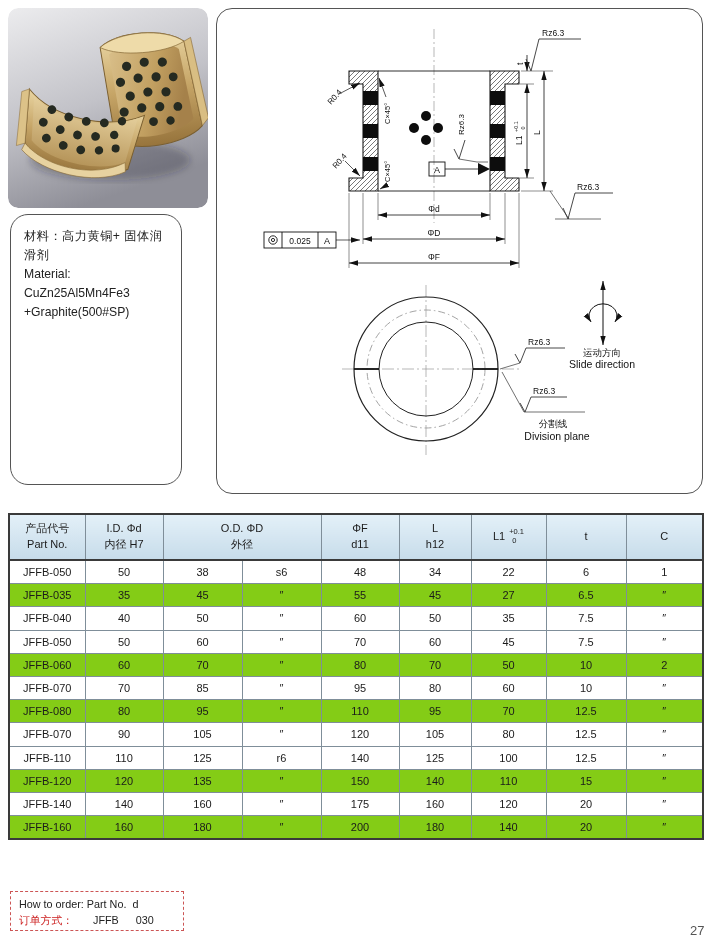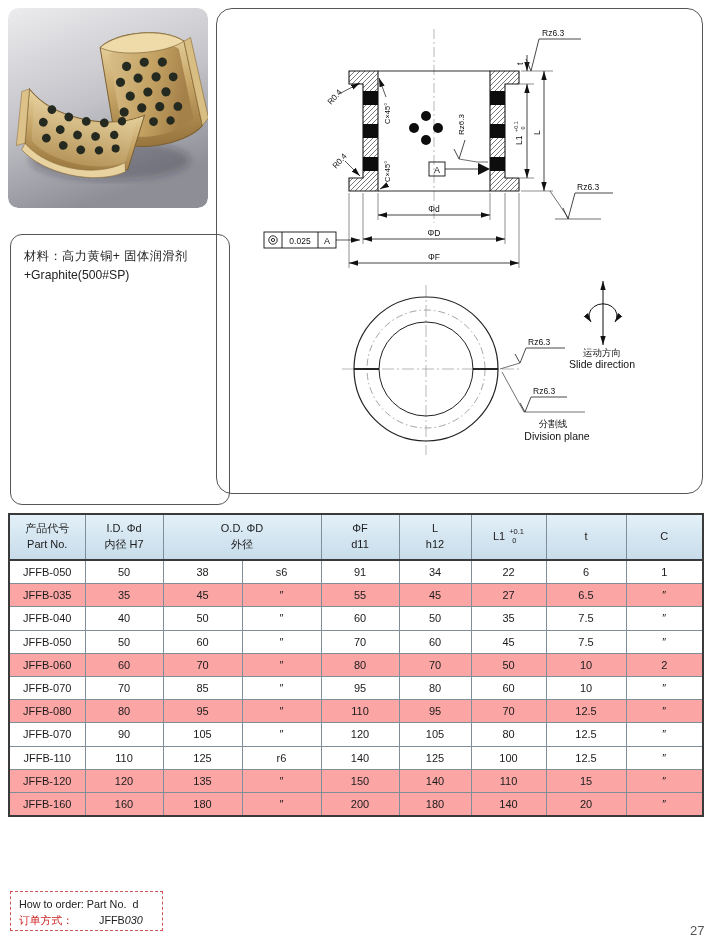--- a/index.html
+++ b/index.html
@@ -8,22 +8,22 @@
     background:#ffffff;color:#1c1c1c;
     font-family:"Liberation Sans","DejaVu Sans",sans-serif;
   }
   
   .photo{
     position:absolute;left:8px;top:8px;width:200px;height:200px;
     border-radius:10px;overflow:hidden;
   }
   
   .material-box{
-    position:absolute;left:10px;top:234px;width:220px;height:271px;
-    border:1.2px solid #555;border-radius:12px;box-sizing:border-box;
+    position:absolute;left:10px;top:214px;width:172px;height:271px;
+    border:1.2px solid #555;border-radius:18px;box-sizing:border-box;
     padding:12px 12px 0 13px;font-size:12.2px;line-height:1.55;color:#222;
   }
   .material-box .zh{letter-spacing:0.5px;}
   
   .drawing-panel{
     position:absolute;left:216px;top:8px;width:487px;height:486px;
     border:1.2px solid #555;border-radius:16px;box-sizing:border-box;
     overflow:hidden;
   }
   .drawing-panel svg{position:absolute;left:0;top:0;}
@@ -36,36 +36,36 @@
   .parts-table th,.parts-table td{
     border:1px solid #7f8e99;text-align:center;vertical-align:middle;
     padding:0 2px;height:22.2px;overflow:hidden;white-space:nowrap;
   }
   .parts-table thead th{
     height:44px;font-weight:normal;
     background:linear-gradient(#e3f0f8,#c7dcea);
     border-bottom:2px solid #3a3a3a;font-size:11px;line-height:1.45;
   }
   .parts-table{border:2px solid #3a3a3a;}
-  .parts-table tbody tr.alt{background:#fca5a5;}
+  .parts-table tbody tr.alt{background:#84cc16;}
   .l1wrap{display:flex;align-items:center;justify-content:center;}
   .tolstack{display:inline-flex;flex-direction:column;margin-left:4px;
     font-size:7.5px;line-height:1.15;text-align:left;}
   .tolstack span:last-child{padding-left:3px;}
   
   .order-box{
-    position:absolute;left:10px;top:891px;width:153px;height:40px;
+    position:absolute;left:10px;top:891px;width:174px;height:40px;
     border:1px dashed #cc5555;box-sizing:border-box;
     padding:4px 0 0 8px;font-size:10.8px;line-height:1.5;color:#222;
   }
   .order-box .l1{white-space:pre;}
   .order-box .l2{display:flex;}
   .order-box .red{color:#cc2222;}
-  .order-box .part{margin-left:26px;}
-  .order-box .num{font-style:italic;}
+  .order-box .part{margin-left:20px;}
+  .order-box .num{margin-left:17px;}
   
   .page-num{position:absolute;left:690px;top:923px;font-size:13px;color:#555;}
 </style>
 </head>
 <body>
 
 <div class="photo">
   <svg width="200" height="200" viewBox="0 0 200 200">
     <defs>
       <linearGradient id="bgGrad" x1="0" y1="0" x2="0.35" y2="1">
@@ -141,20 +141,21 @@
           <circle cx="76" cy="142" r="4.4"></circle>
           <circle cx="94" cy="139" r="4.2"></circle>
           <circle cx="110" cy="134" r="4"></circle>
       </g>
     </g>
   </svg>
 </div>
 
 <div class="material-box">
   <div class="zh">材料：高力黄铜+ 固体润滑剂</div>
+  <div>Material: CuZn25Al5Mn4Fe3</div>
   <div>+Graphite(500#SP)</div>
 </div>
 
 <div class="drawing-panel">
 <svg width="487" height="486" viewBox="0 0 487 486" font-family="&quot;Liberation Sans&quot;,&quot;DejaVu Sans&quot;,sans-serif" fill="#111">
   <defs>
     <marker id="ae" viewBox="0 0 10 6" refX="10" refY="3" markerWidth="9" markerHeight="6" markerUnits="userSpaceOnUse" orient="auto">
       <path d="M0,0 L10,3 L0,6 Z" fill="#111"></path>
     </marker>
     <marker id="as" viewBox="0 0 10 6" refX="10" refY="3" markerWidth="9" markerHeight="6" markerUnits="userSpaceOnUse" orient="auto-start-reverse">
@@ -358,21 +359,21 @@
       <th>t</th>
       <th>C</th>
     </tr>
   </thead>
   <tbody>
       <tr>
         <td>JFFB-050</td>
         <td>50</td>
         <td>38</td>
         <td>s6</td>
-        <td>91</td>
+        <td>48</td>
         <td>34</td>
         <td>22</td>
         <td>6</td>
         <td>1</td>
       </tr>
       <tr class="alt">
         <td>JFFB-035</td>
         <td>35</td>
         <td>45</td>
         <td>″</td>
@@ -463,20 +464,31 @@
         <td>JFFB-120</td>
         <td>120</td>
         <td>135</td>
         <td>″</td>
         <td>150</td>
         <td>140</td>
         <td>110</td>
         <td>15</td>
         <td>″</td>
       </tr>
+      <tr>
+        <td>JFFB-140</td>
+        <td>140</td>
+        <td>160</td>
+        <td>″</td>
+        <td>175</td>
+        <td>160</td>
+        <td>120</td>
+        <td>20</td>
+        <td>″</td>
+      </tr>
       <tr class="alt">
         <td>JFFB-160</td>
         <td>160</td>
         <td>180</td>
         <td>″</td>
         <td>200</td>
         <td>180</td>
         <td>140</td>
         <td>20</td>
         <td>″</td>

